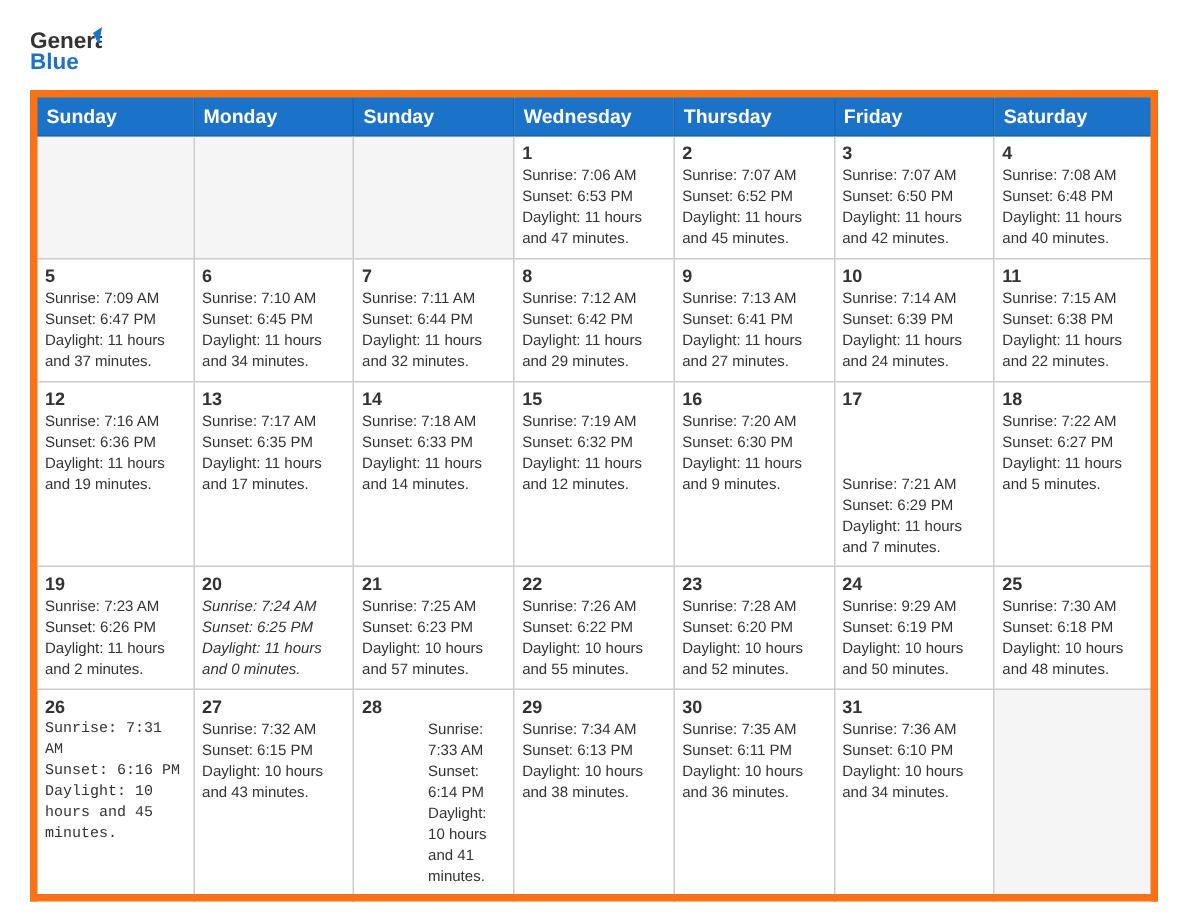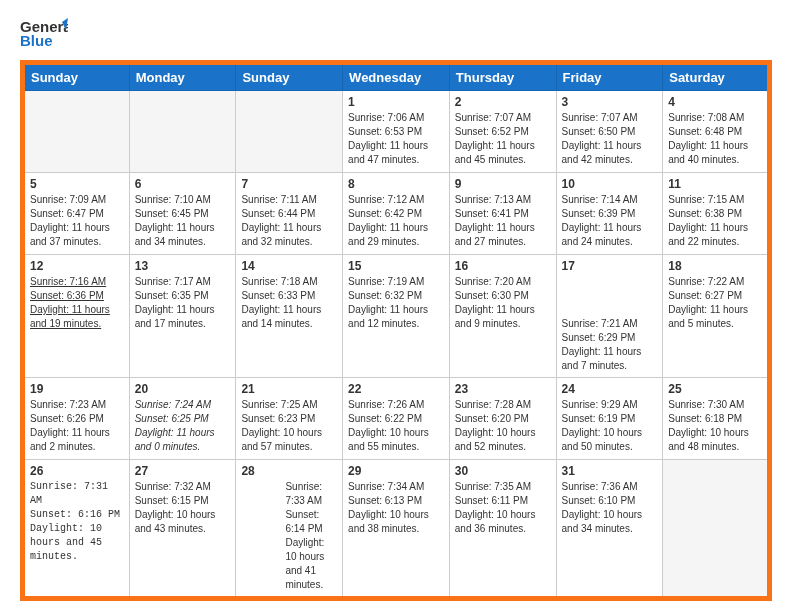--- a/index.html
+++ b/index.html
@@ -184,21 +184,21 @@
           <td>
             <span class="day-number">11</span>
             <div class="day-info" style="white-space: pre-line;">Sunrise: 7:15 AM
 Sunset: 6:38 PM
 Daylight: 11 hours and 22 minutes.</div>
           </td>
         </tr>
         <tr>
           <td>
             <span class="day-number">12</span>
-            <div class="day-info" style="white-space: pre-line; text-decoration: underline;">Sunrise: 7:16 AM
+            <div class="day-info" style="white-space: pre-line;">Sunrise: 7:16 AM
 Sunset: 6:36 PM
 Daylight: 11 hours and 19 minutes.</div>
           </td>
           <td>
             <span class="day-number">13</span>
             <div class="day-info" style="white-space: pre-line;">Sunrise: 7:17 AM
 Sunset: 6:35 PM
 Daylight: 11 hours and 17 minutes.</div>
           </td>
           <td>

